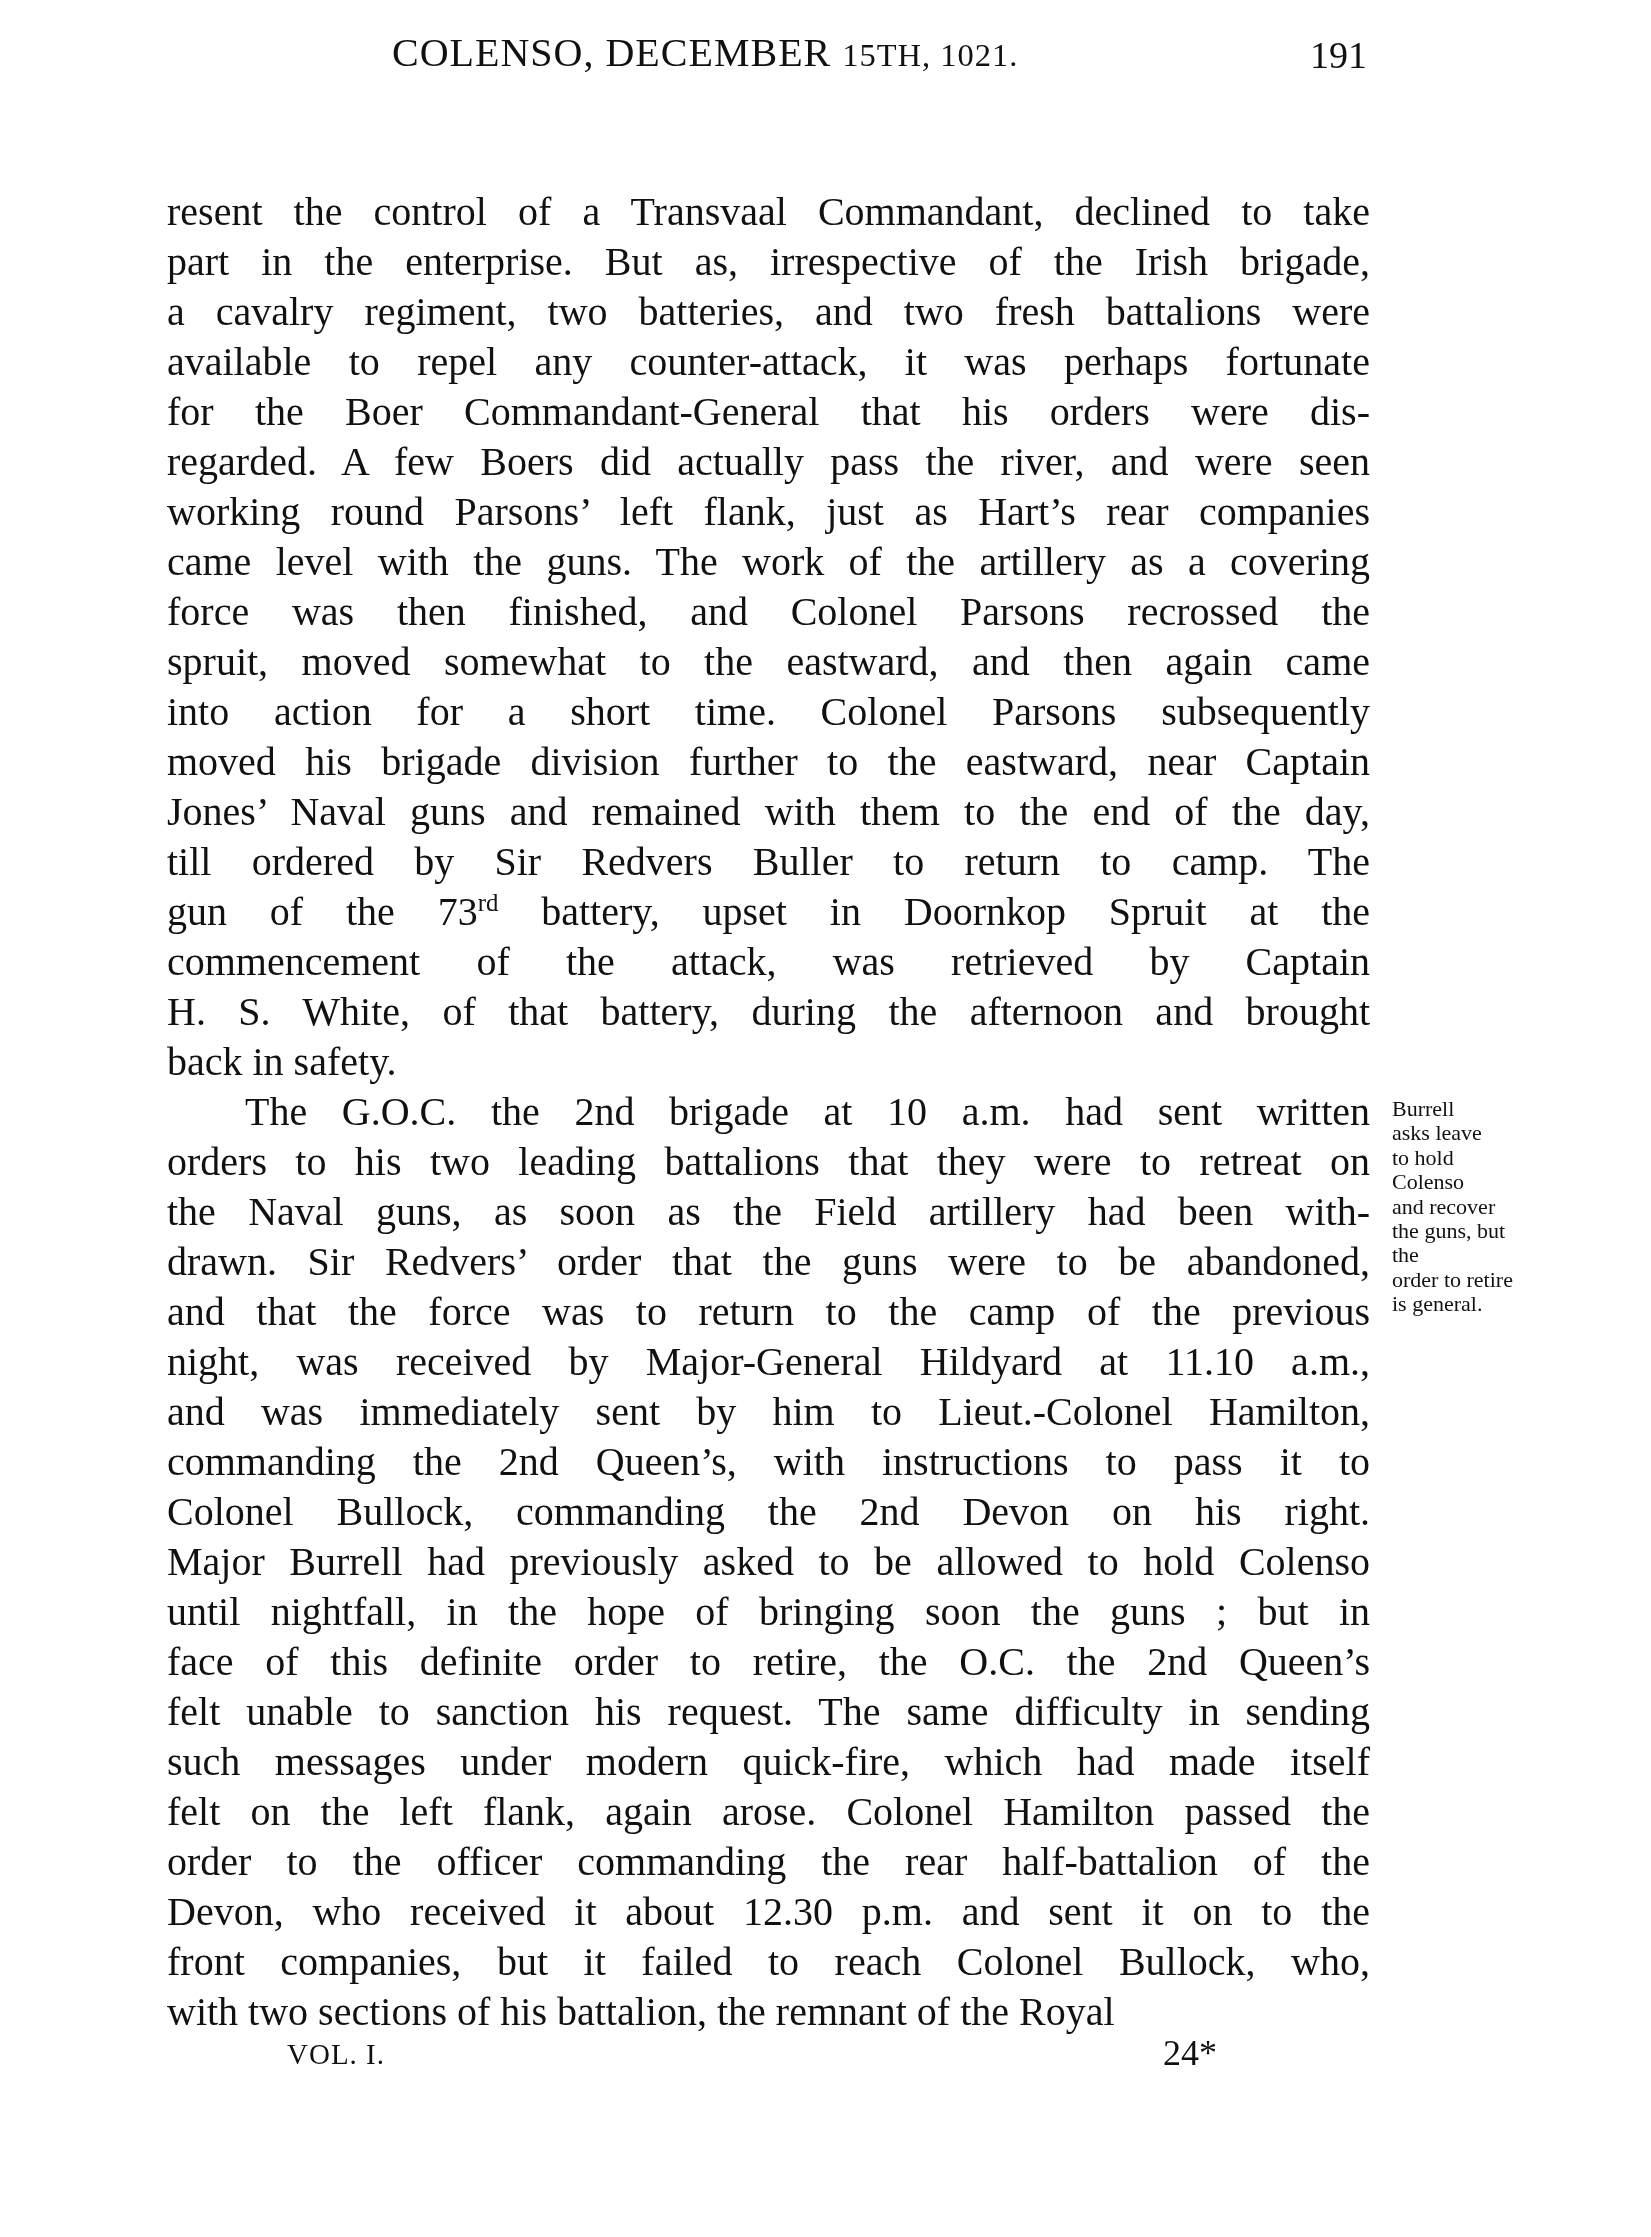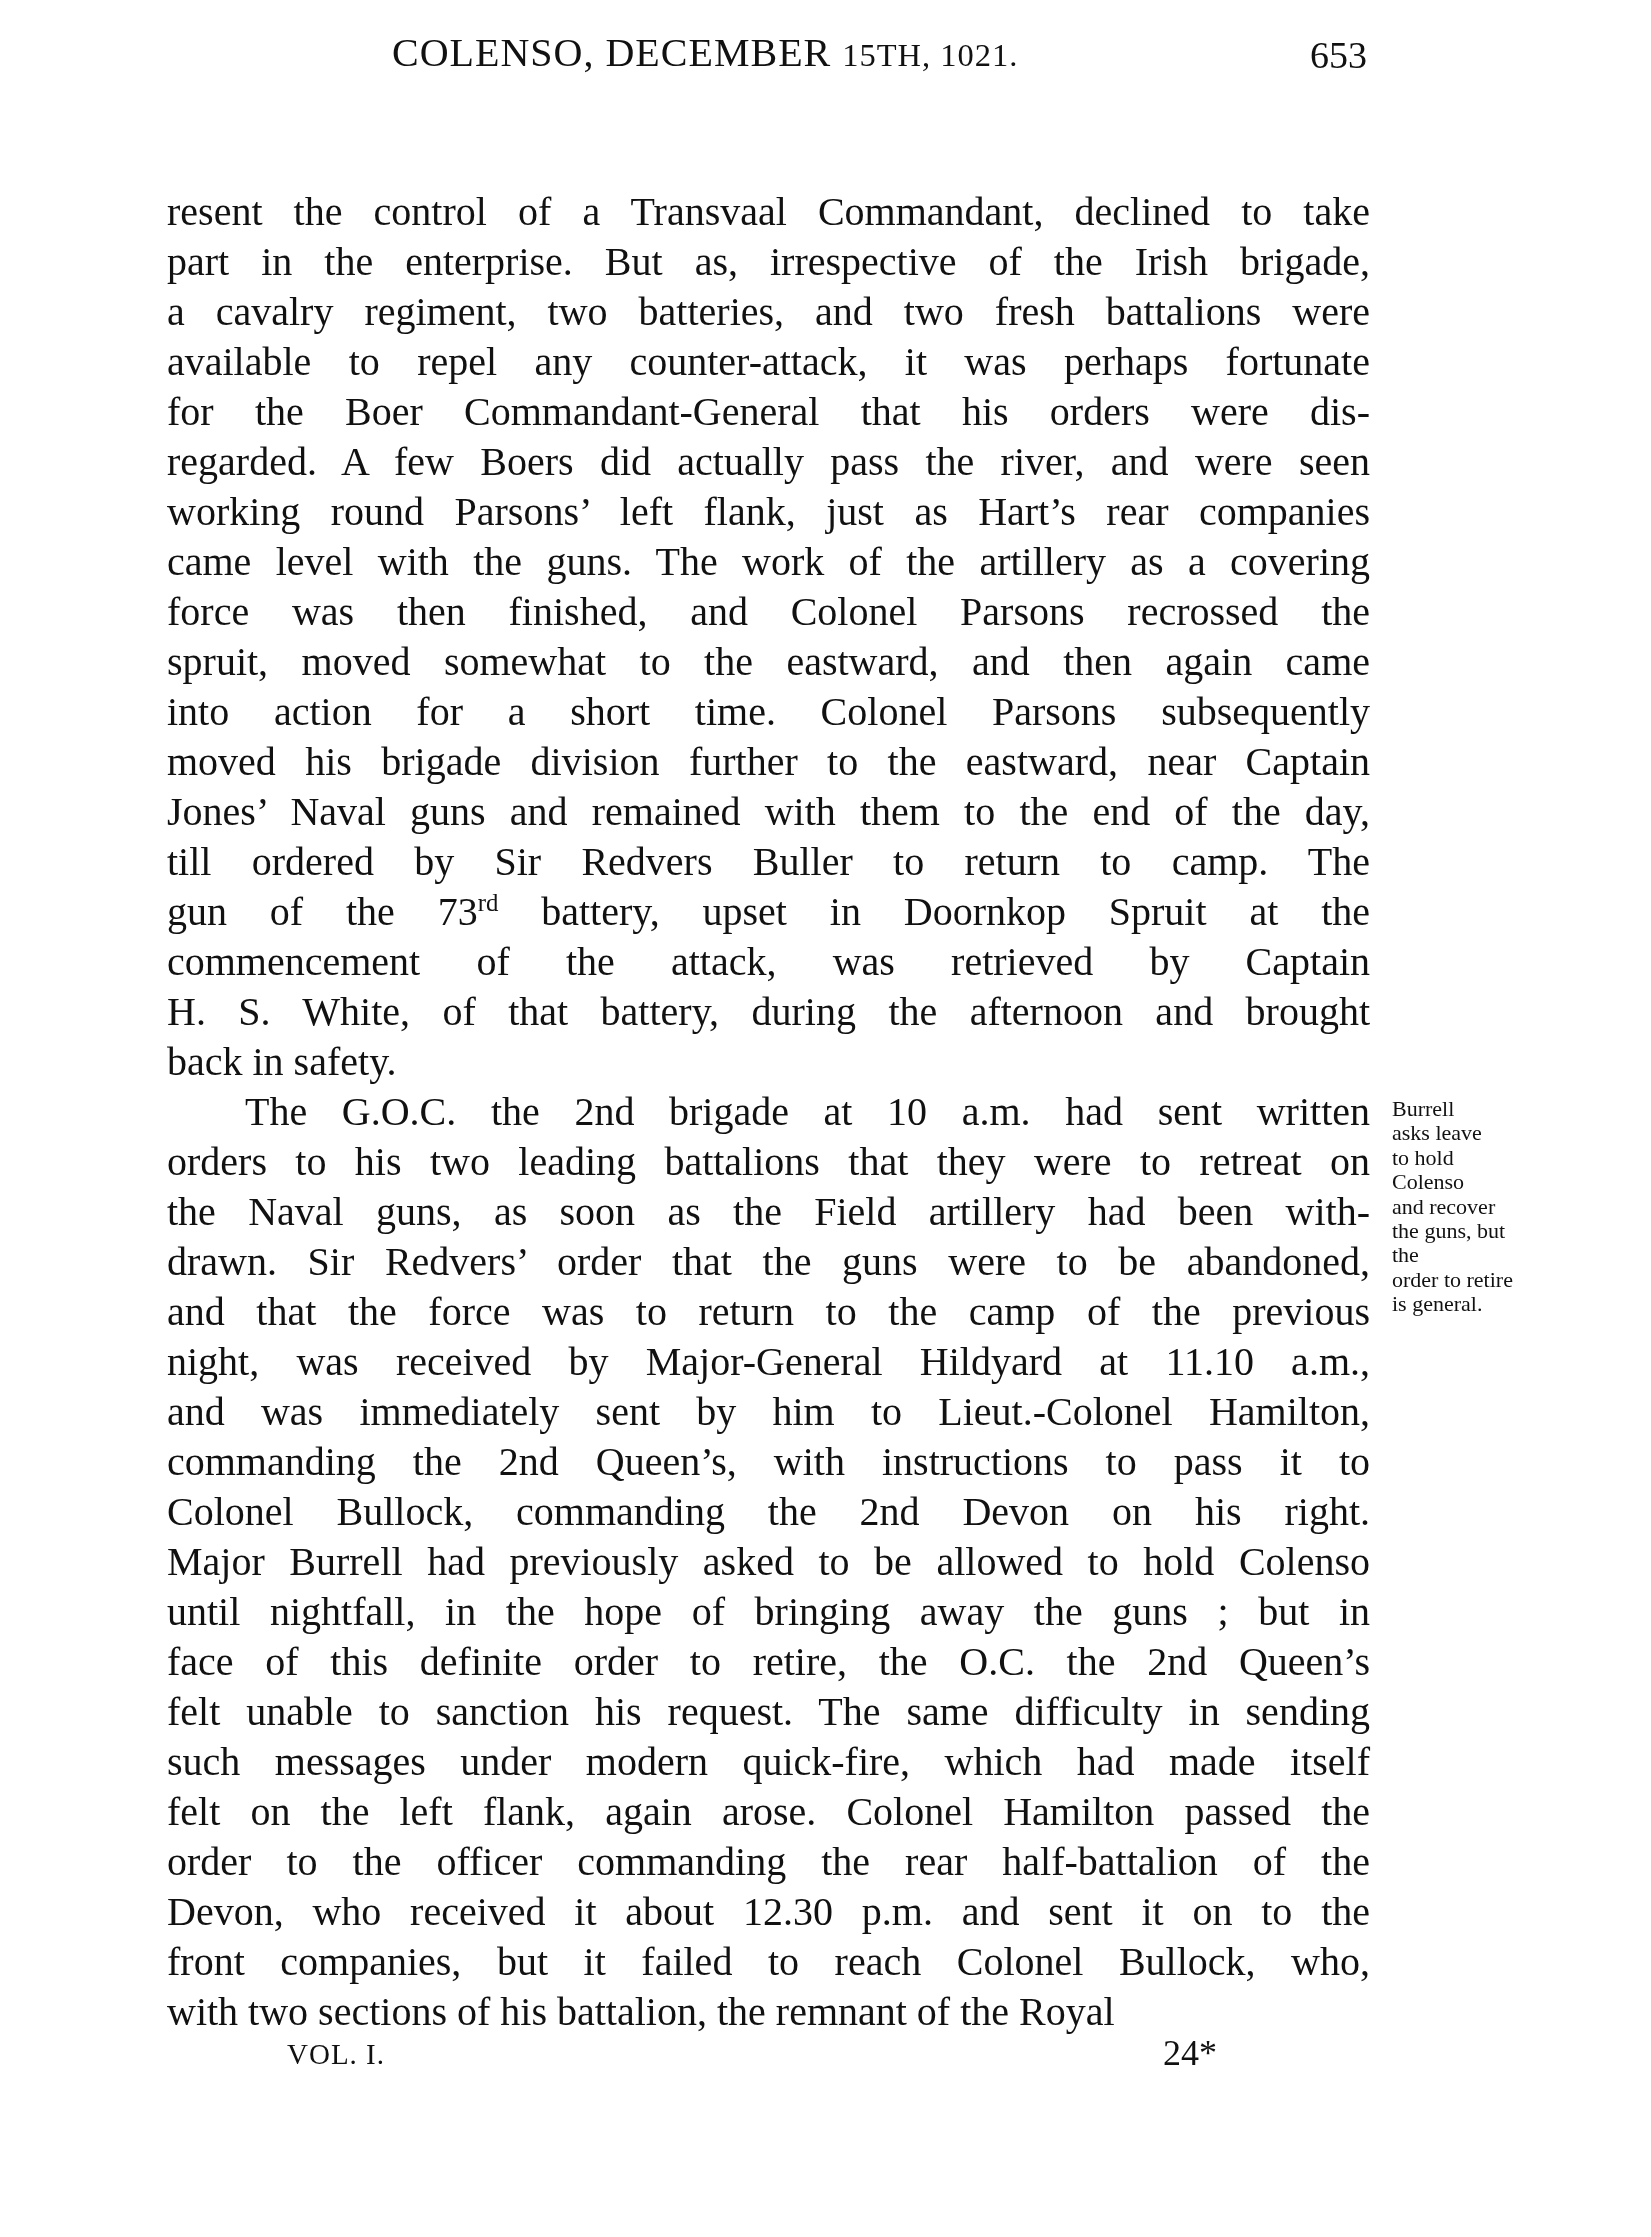--- a/index.html
+++ b/index.html
@@ -97,21 +97,21 @@
     font-size: 0.62em;
     vertical-align: 0.55em;
     line-height: 0;
   }
 </style>
 </head>
 <body>
 
 <div class="page-header">
   <div class="running-head"><span>COLENSO, DECEMBER </span><span class="sc">15TH, 1021.</span></div>
-  <div class="page-number">653</div>
+  <div class="page-number">191</div>
 </div>
 
 <div class="body-text" id="body-text">
     <div>
       <span class="line">resent the control of a Transvaal Commandant, declined to take</span>
       <span class="line">part in the enterprise.  But as, irrespective of the Irish brigade,</span>
       <span class="line">a cavalry regiment, two batteries, and two fresh battalions were</span>
       <span class="line">available to repel any counter-attack, it was perhaps fortunate</span>
       <span class="line">for the Boer Commandant-General that his orders were dis-</span>
       <span class="line">regarded.  A few Boers did actually pass the river, and were seen</span>
@@ -132,21 +132,21 @@
       <span class="line indent">The G.O.C. the 2nd brigade at 10 a.m. had sent written</span>
       <span class="line">orders to his two leading battalions that they were to retreat on</span>
       <span class="line">the Naval guns, as soon as the Field artillery had been with-</span>
       <span class="line">drawn.  Sir Redvers’ order that the guns were to be abandoned,</span>
       <span class="line">and that the force was to return to the camp of the previous</span>
       <span class="line">night, was received by Major-General Hildyard at 11.10 a.m.,</span>
       <span class="line">and was immediately sent by him to Lieut.-Colonel Hamilton,</span>
       <span class="line">commanding the 2nd Queen’s, with instructions to pass it to</span>
       <span class="line">Colonel Bullock, commanding the 2nd Devon on his right.</span>
       <span class="line">Major Burrell had previously asked to be allowed to hold Colenso</span>
-      <span class="line">until nightfall, in the hope of bringing away the guns ;  but in</span>
+      <span class="line">until nightfall, in the hope of bringing soon the guns ;  but in</span>
       <span class="line">face of this definite order to retire, the O.C. the 2nd Queen’s</span>
       <span class="line">felt unable to sanction his request.  The same difficulty in sending</span>
       <span class="line">such messages under modern quick-fire, which had made itself</span>
       <span class="line">felt on the left flank, again arose.  Colonel Hamilton passed the</span>
       <span class="line">order to the officer commanding the rear half-battalion of the</span>
       <span class="line">Devon, who received it about 12.30 p.m. and sent it on to the</span>
       <span class="line">front companies, but it failed to reach Colonel Bullock, who,</span>
       <span class="line last">with two sections of his battalion, the remnant of the Royal</span>
     </div>
   </div>

